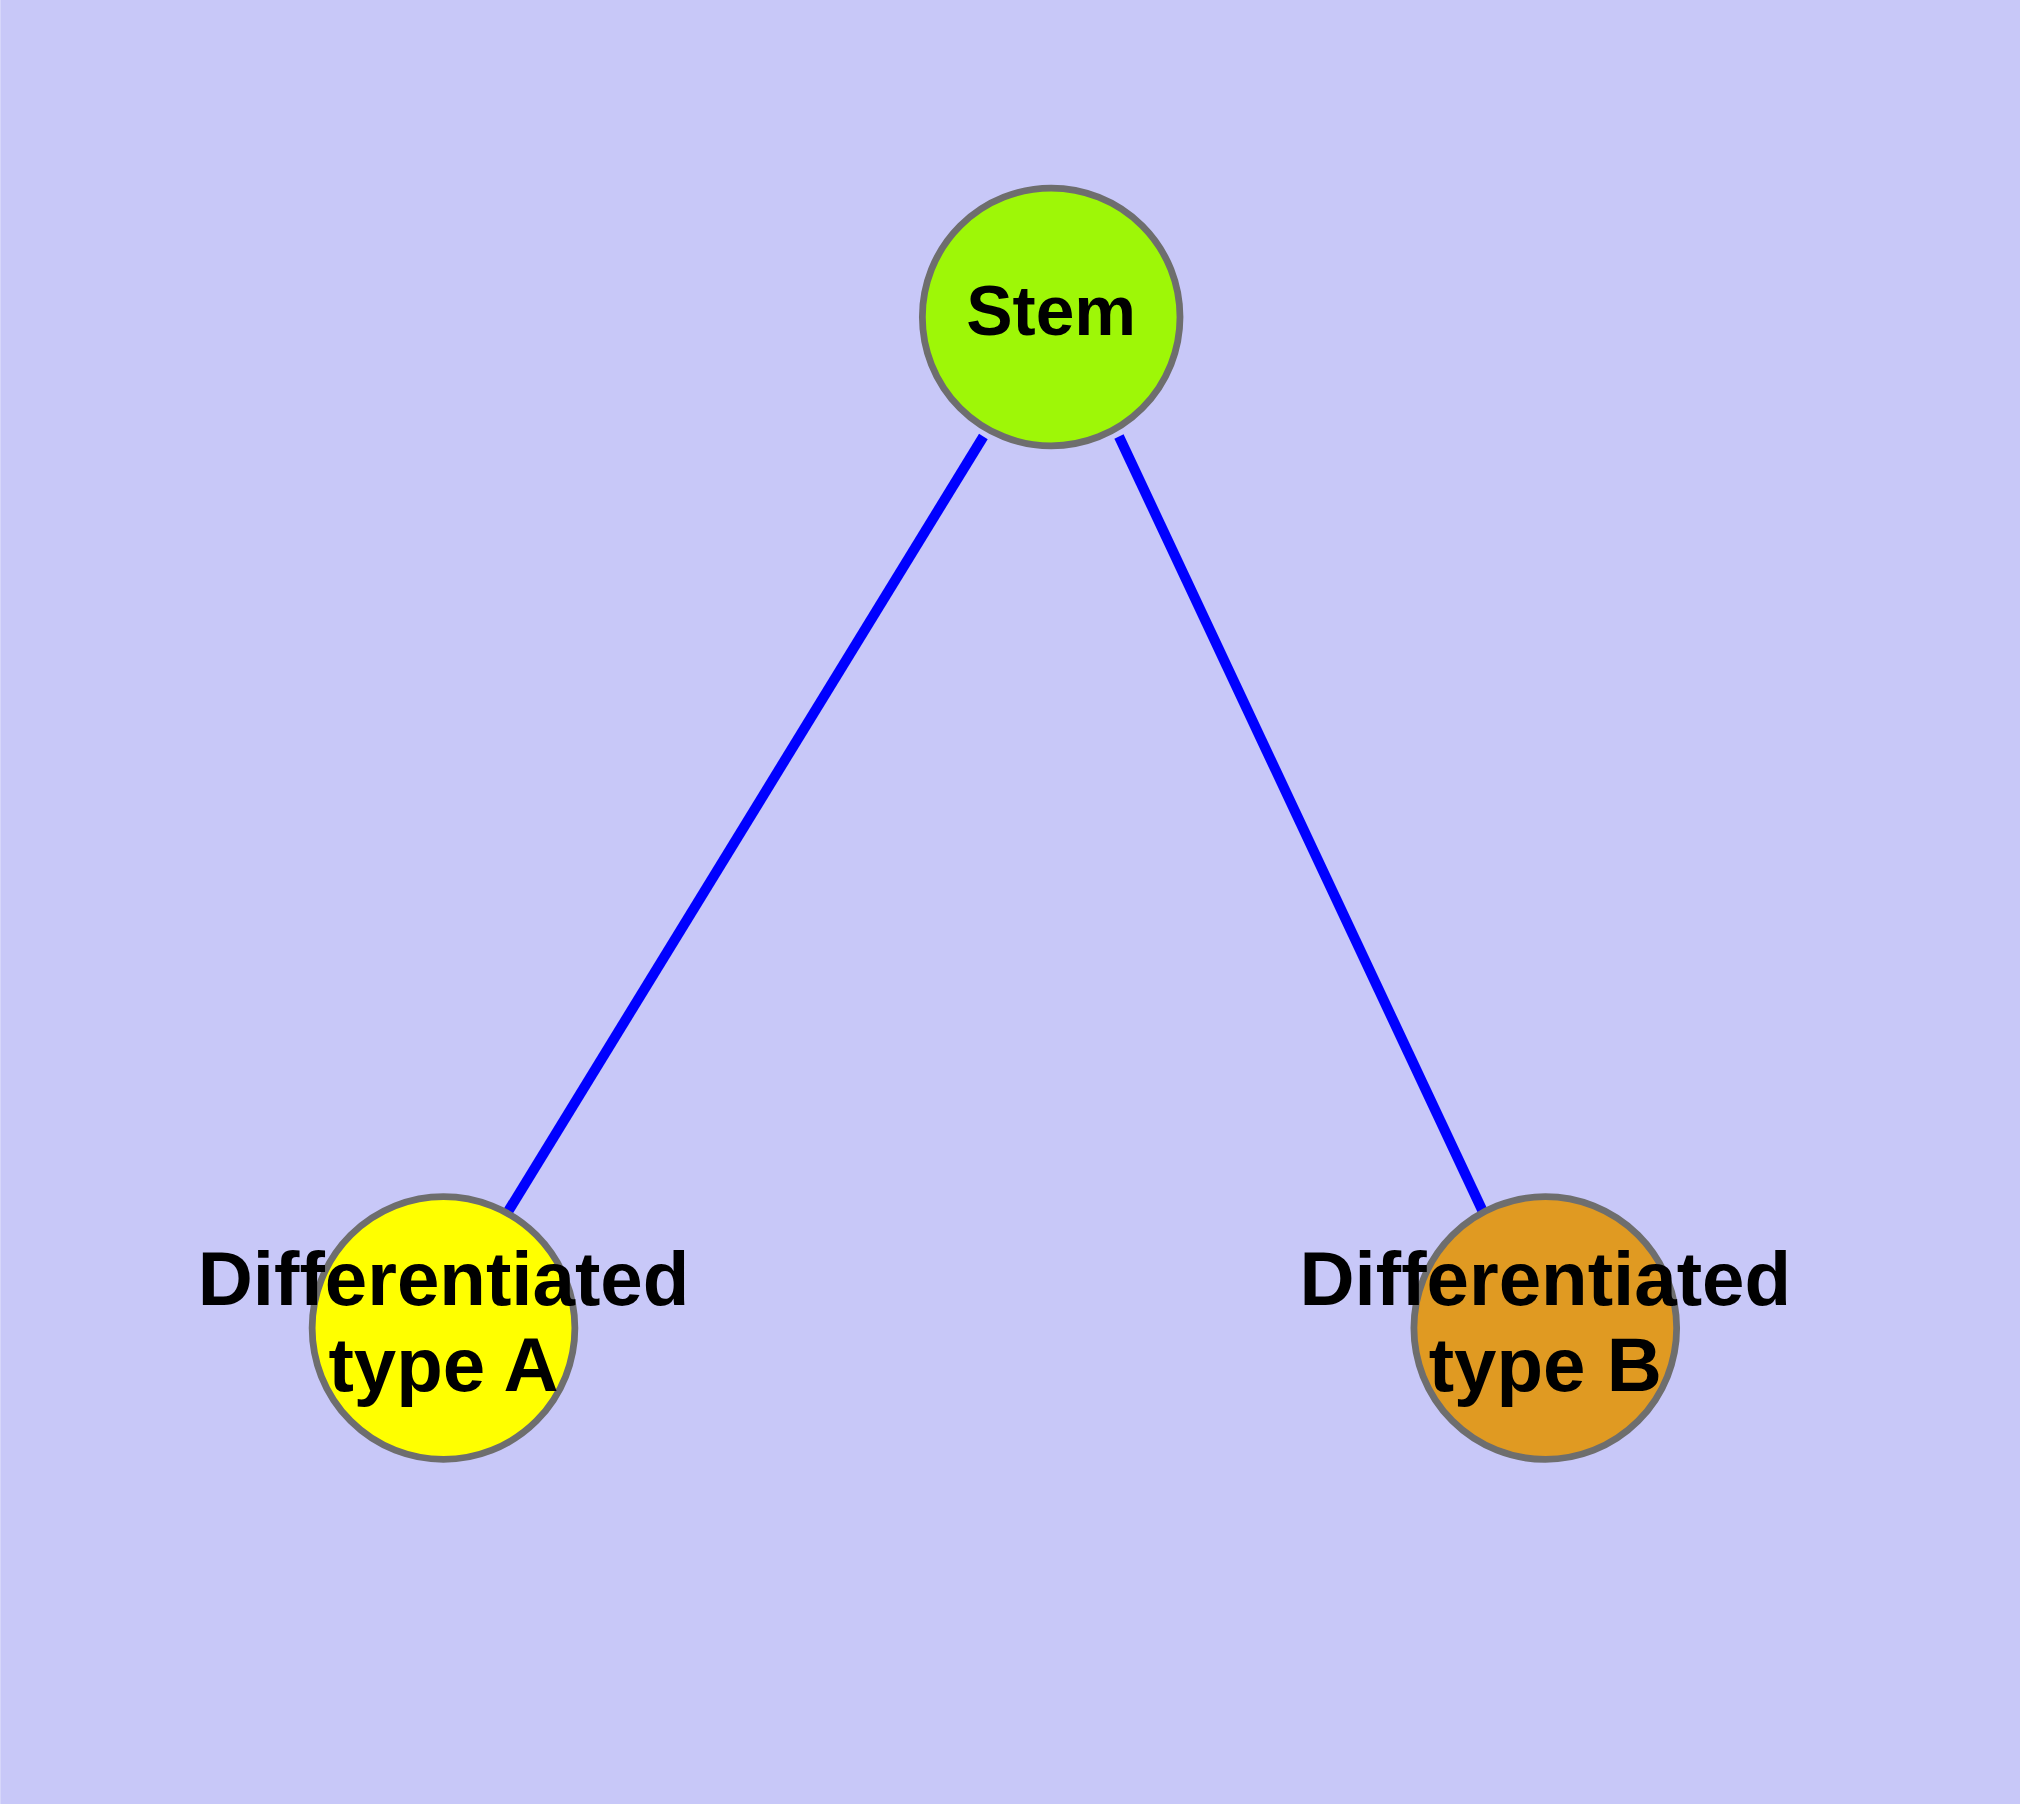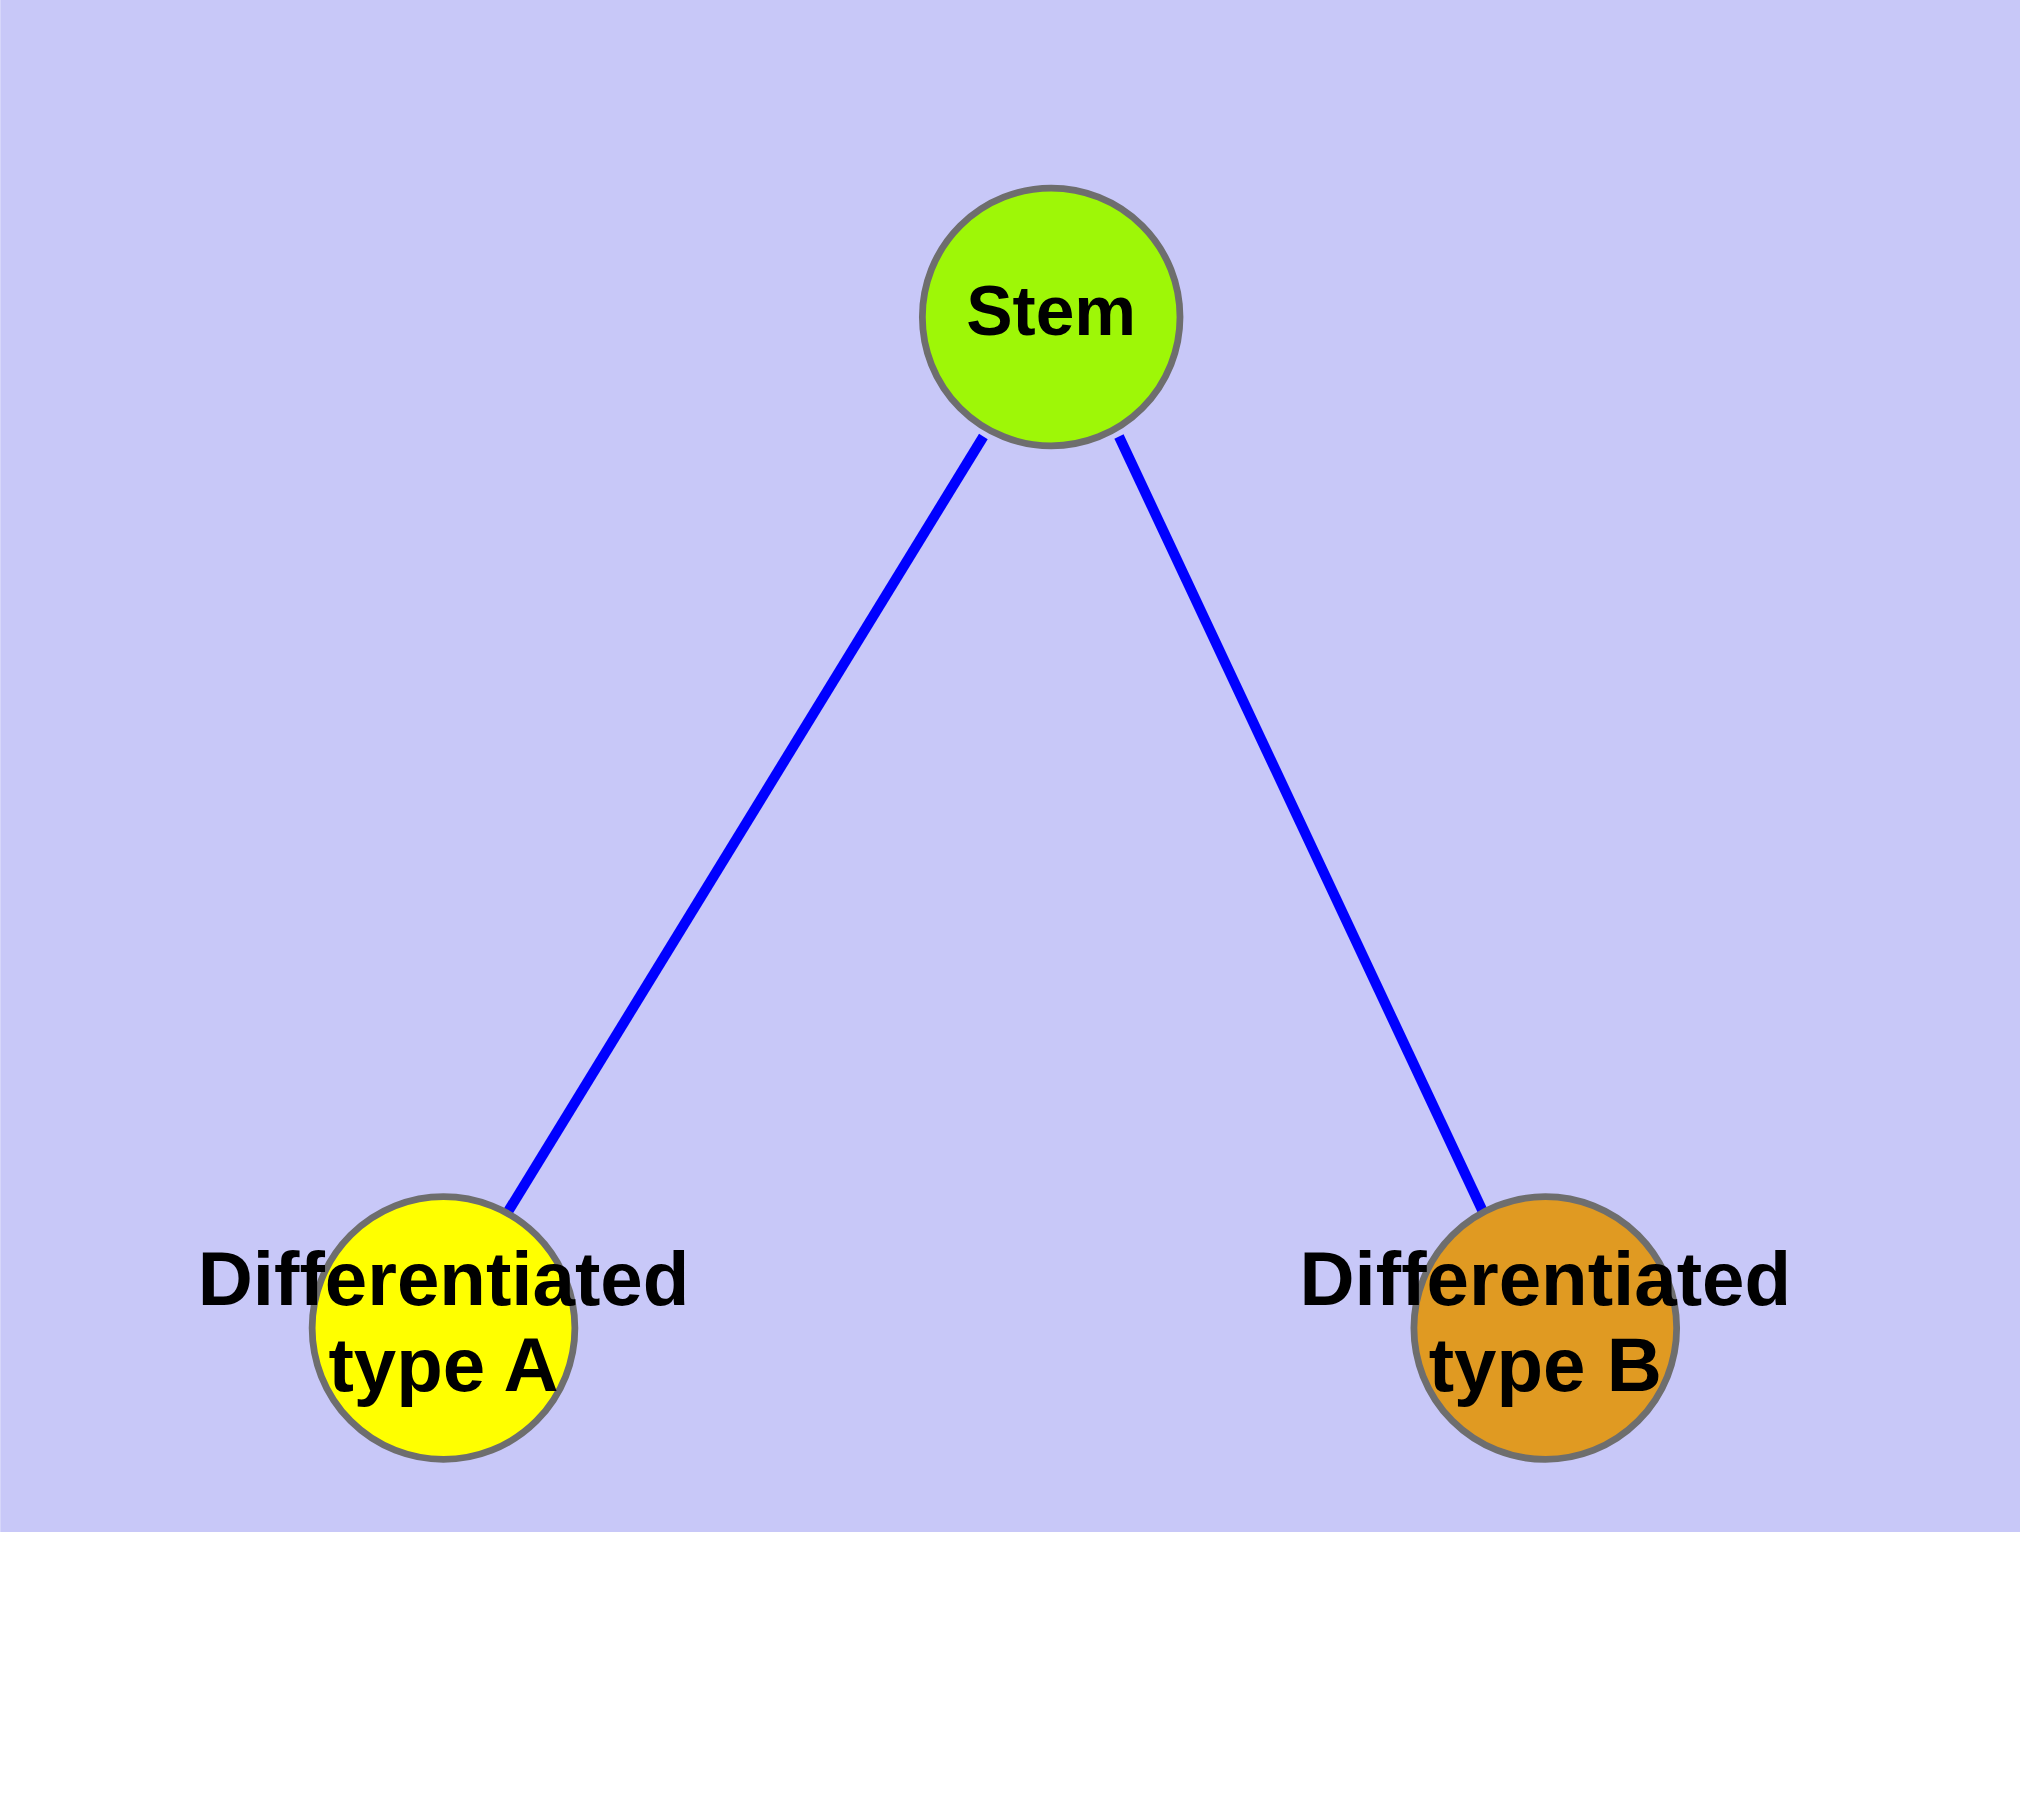--- a/index.html
+++ b/index.html
@@ -38,21 +38,21 @@
     font-weight: bold;
     fill: #000000;
     text-anchor: middle;
     dominant-baseline: middle;
     paint-order: normal;
   }
 </style>
 </head>
 <body>
 
-<div id="canvas" style="width: 2021px; height: 1532px;">
+<div id="canvas" style="width: 2021px; height: 1804px;">
   <svg id="graph-svg" viewBox="0 0 2384 2138" xmlns="http://www.w3.org/2000/svg" style="width: 2021px; height: 1812px;">
     <rect id="bg-rect" x="0" y="0" width="2384" height="2138" fill="#c8c8f8"></rect>
     <g id="edges-layer">
         <line class="edge-line" x1="1160" y1="515" x2="597" y2="1433" stroke="#0000ff" stroke-width="12"></line>
         <line class="edge-line" x1="1320" y1="515" x2="1751" y2="1433" stroke="#0000ff" stroke-width="12"></line>
       </g>
     <g id="nodes-layer">
         <g>
           <circle class="node-circle" cx="1240" cy="374" r="152" fill="#9ef707" stroke="#6e6e6e" stroke-width="8"></circle>
           <text class="node-label" x="1240" y="374" font-size="82" fill="#000000"><tspan x="1240">Stem</tspan></text>

